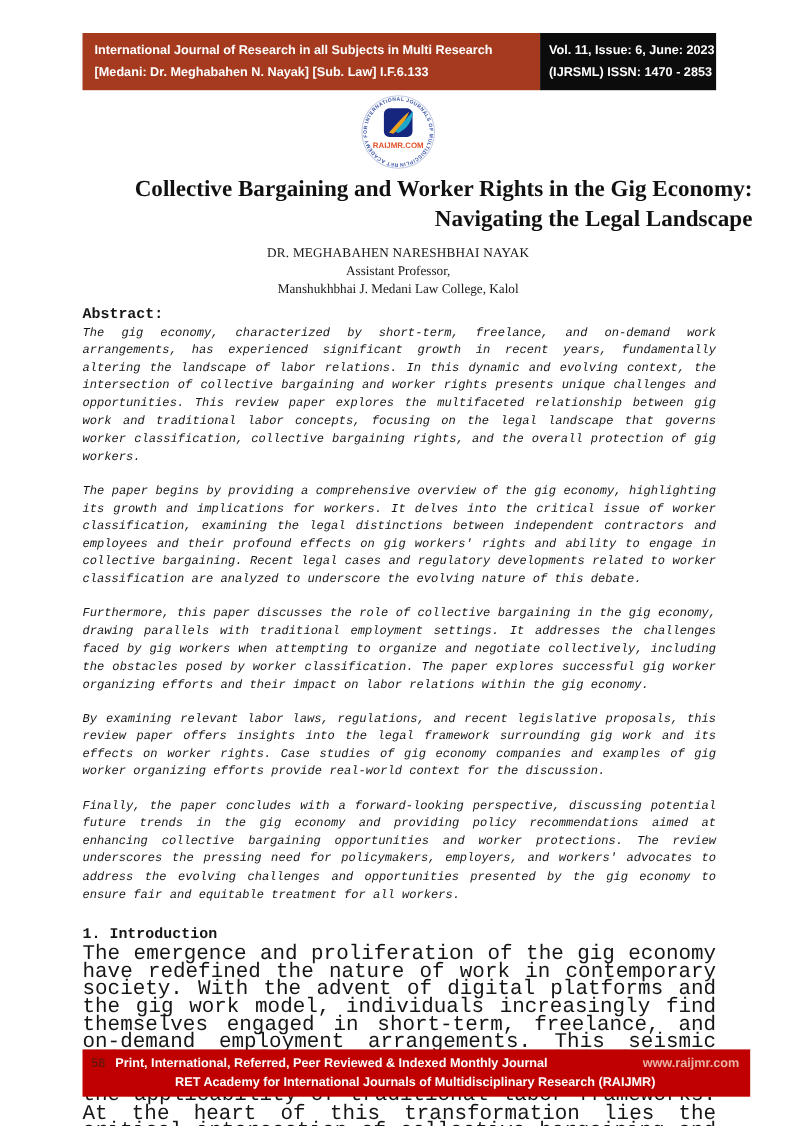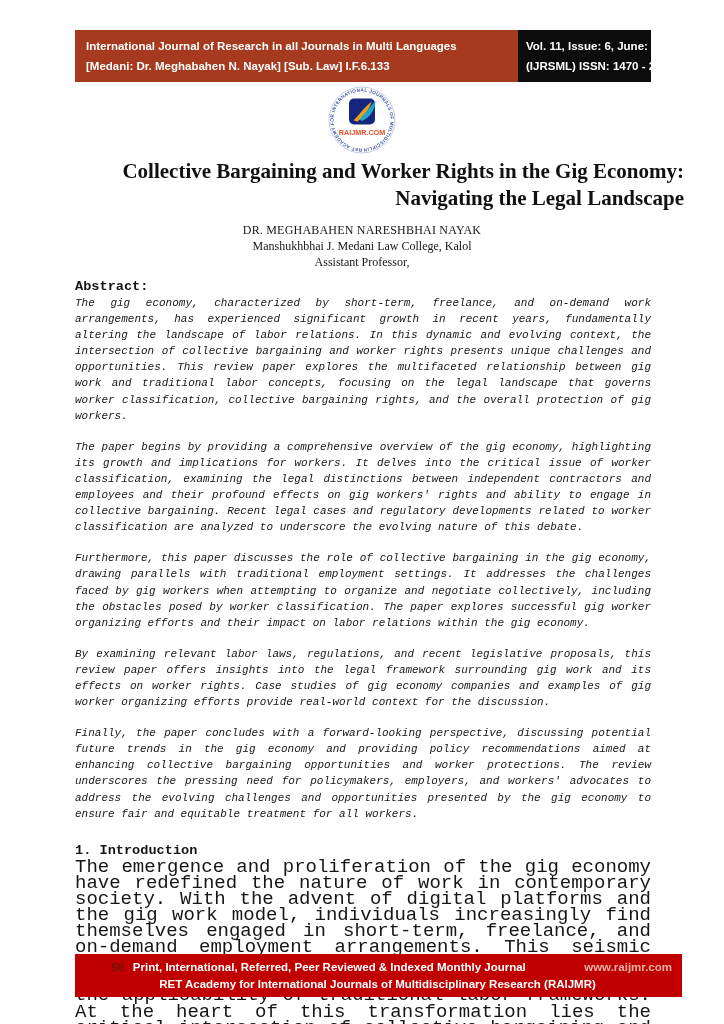--- a/index.html
+++ b/index.html
@@ -29,21 +29,21 @@
     flex: 1;
     background: #a53a1f;
     color: #ffffff;
     font-size: 11.5px;
     font-weight: bold;
     padding: 6px 10px 6px 11px;
     line-height: 20px;
     white-space: nowrap;
   }
   .header-right {
-    width: 133px;
+    width: 160px;
     background: #0c0c0c;
     color: #ffffff;
     font-size: 11.5px;
     font-weight: bold;
     padding: 6px 8px;
     line-height: 20px;
     text-align: right;
     white-space: nowrap;
   }
 
@@ -123,38 +123,37 @@
     font-family: "Liberation Sans", sans-serif;
     font-size: 11.5px;
     font-weight: bold;
     padding: 5px 10px 5px 8px;
     line-height: 17px;
   }
   .footer-line1 {
     display: flex;
     align-items: flex-end;
     white-space: nowrap;
-    margin-left: 28px;
   }
   .footer-page-num {
     color: #6f130c;
     margin-right: 9px;
   }
   .footer-spacer { flex: 1; }
   .footer-site { color: #eab3a6; }
   .footer-line2 { text-align: center; }
 </style>
 </head>
 <body>
 
 <div class="page">
 
   <div class="header-bar">
     <div class="header-left">
-      <div>International Journal of Research in all Journals in Multi Languages</div>
+      <div>International Journal of Research in all Subjects in Multi Research</div>
       <div>[Medani: Dr. Meghabahen N. Nayak] [Sub. Law] I.F.6.133</div>
     </div>
     <div class="header-right">
       <div>Vol. 11, Issue: 6, June: 2023</div>
       <div>(IJRSML) ISSN: 1470 - 2853</div>
     </div>
   </div>
 
   <div class="logo-wrap">
     <svg width="68" height="68" viewBox="0 0 68 68">
@@ -172,22 +171,22 @@
     </svg>
   </div>
 
   <div class="title-block">
     <div>Collective Bargaining and Worker Rights in the Gig Economy:</div>
     <div>Navigating the Legal Landscape</div>
   </div>
 
   <div class="author-block">
     <div class="author-name">DR. MEGHABAHEN NARESHBHAI NAYAK</div>
+    <div>Assistant Professor,</div>
     <div>Manshukhbhai J. Medani Law College, Kalol</div>
-    <div>Assistant Professor,</div>
   </div>
 
   <div class="content">
     <div class="section-heading">Abstract:</div>
     <p class="abstract-para">The gig economy, characterized by short-term, freelance, and on-demand work arrangements, has experienced significant growth in recent years, fundamentally altering the landscape of labor relations. In this dynamic and evolving context, the intersection of collective bargaining and worker rights presents unique challenges and opportunities. This review paper explores the multifaceted relationship between gig work and traditional labor concepts, focusing on the legal landscape that governs worker classification, collective bargaining rights, and the overall protection of gig workers.</p>
     <p class="abstract-para">The paper begins by providing a comprehensive overview of the gig economy, highlighting its growth and implications for workers. It delves into the critical issue of worker classification, examining the legal distinctions between independent contractors and employees and their profound effects on gig workers' rights and ability to engage in collective bargaining. Recent legal cases and regulatory developments related to worker classification are analyzed to underscore the evolving nature of this debate.</p>
     <p class="abstract-para">Furthermore, this paper discusses the role of collective bargaining in the gig economy, drawing parallels with traditional employment settings. It addresses the challenges faced by gig workers when attempting to organize and negotiate collectively, including the obstacles posed by worker classification. The paper explores successful gig worker organizing efforts and their impact on labor relations within the gig economy.</p>
     <p class="abstract-para">By examining relevant labor laws, regulations, and recent legislative proposals, this review paper offers insights into the legal framework surrounding gig work and its effects on worker rights. Case studies of gig economy companies and examples of gig worker organizing efforts provide real-world context for the discussion.</p>
     <p class="abstract-para">Finally, the paper concludes with a forward-looking perspective, discussing potential future trends in the gig economy and providing policy recommendations aimed at enhancing collective bargaining opportunities and worker protections. The review underscores the pressing need for policymakers, employers, and workers' advocates to address the evolving challenges and opportunities presented by the gig economy to ensure fair and equitable treatment for all workers.</p>
 

